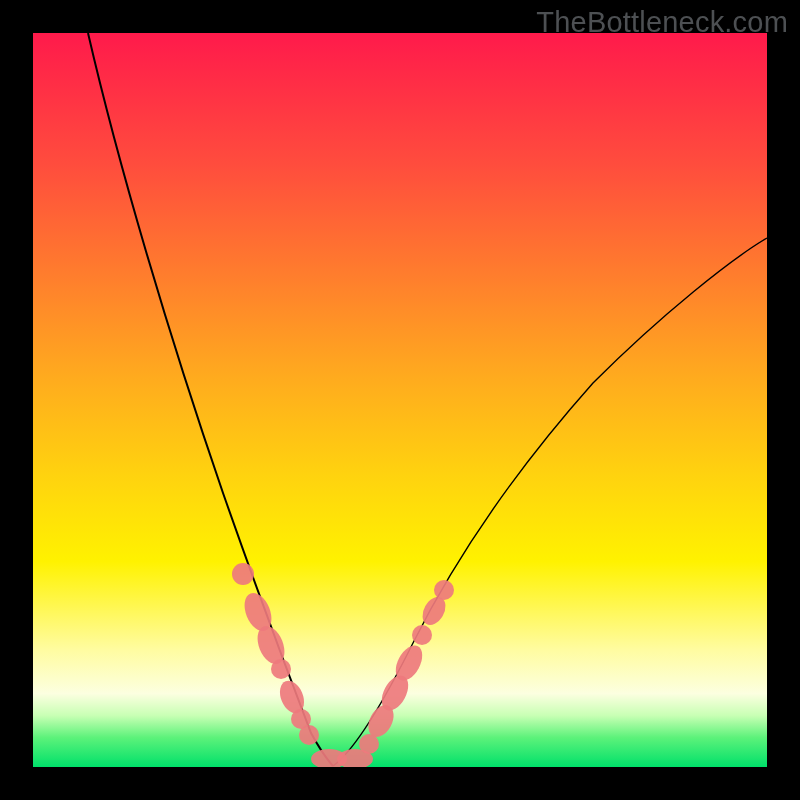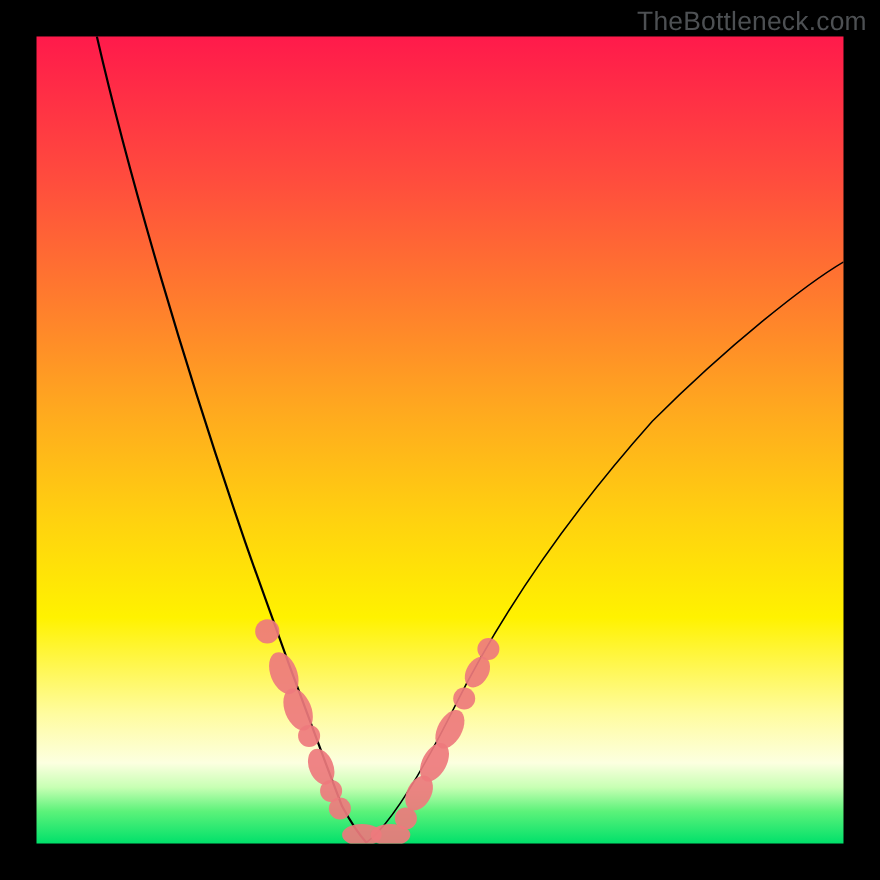--- a/index.html
+++ b/index.html
@@ -43,21 +43,21 @@
       #c8ffb4 93%,
       #5cf27a 96%,
       #00e06a 100%
     );
   }
   .watermark {
     position: absolute;
     top: 6px;
     right: 12px;
     color: #4d5053;
-    font-size: 24px;
+    font-size: 29px;
     font-weight: 500;
     letter-spacing: 0.2px;
     white-space: nowrap;
   }
   svg {
     position: absolute;
     inset: 0;
   }
   .curve {
     fill: none;

